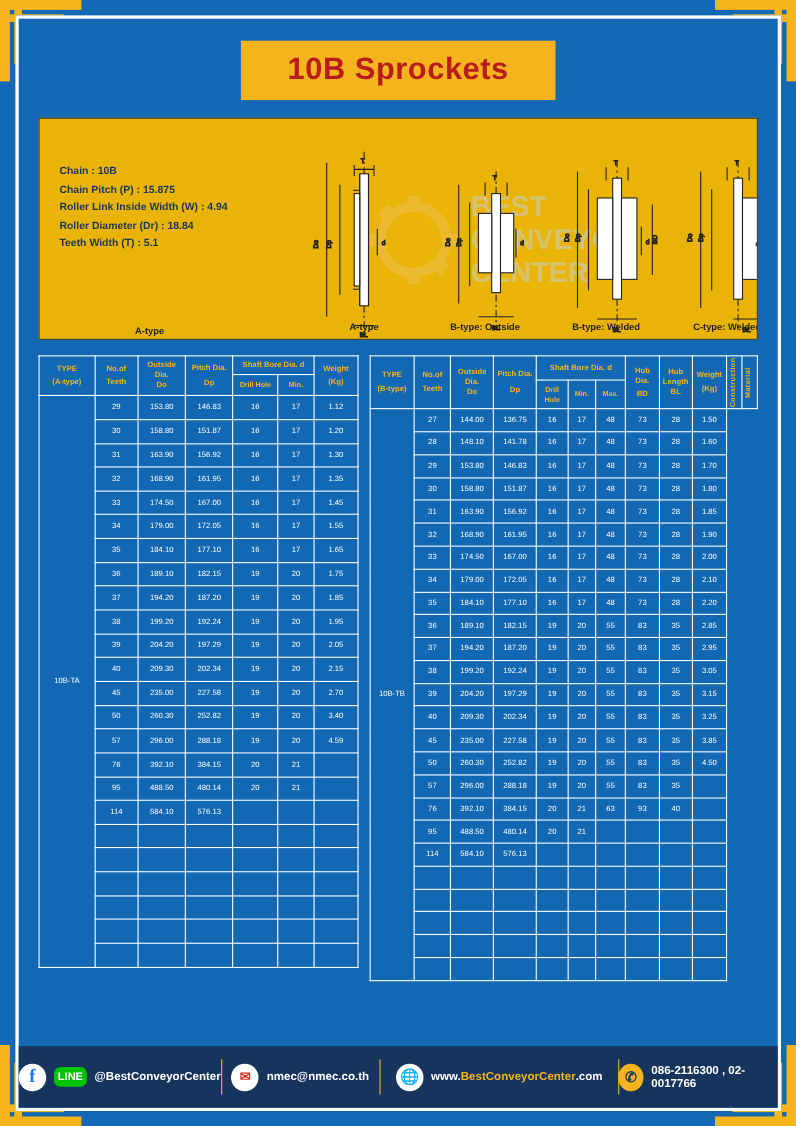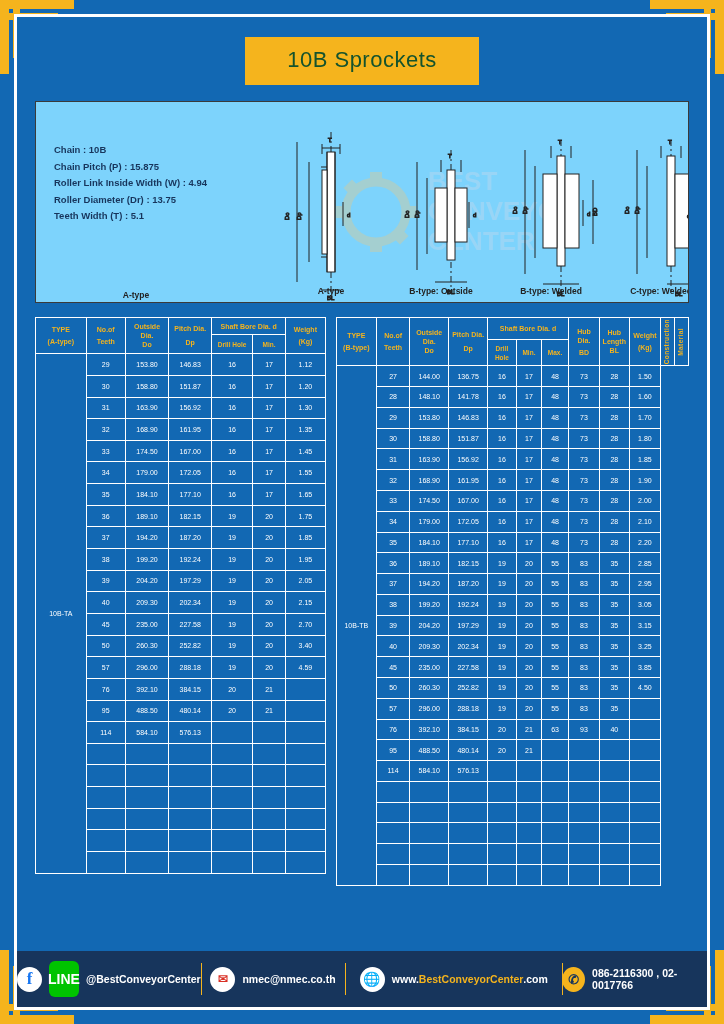--- a/index.html
+++ b/index.html
@@ -29,27 +29,27 @@
 
   
   .title-wrap { text-align:center; padding-top:20px; }
   .title-box {
     display:inline-block;
     background:#f5b41d;
     padding:10px 42px 12px 42px;
     border:none;
   }
   .title-box .t {
-    font-size:22px; font-weight:normal; color:#14532d; letter-spacing:0.5px;
+    font-size:28px; font-weight:bold; color:#b91c1c; letter-spacing:0.5px;
   }
 
   
   .panel {
     margin:16px 18px 0 18px;
-    background:#7dd3fc;
+    background:#eab308;
     border:1px solid #3a3a3a;
     height:202px;
     position:relative;
     overflow:hidden;
   }
   .specs {
     position:absolute; left:18px; top:40px;
     font-size:9.5px; font-weight:bold; color:#17355c; line-height:16.5px;
   }
   .diagrams { position:absolute; left:240px; top:8px; right:6px; bottom:0; }
@@ -93,21 +93,21 @@
     content:""; position:absolute; left:0; top:12px; bottom:12px; width:1px; background:#f5b41d;
   }
   .fsec .txt { color:#ffffff; font-size:10.5px; font-weight:bold; }
   .fsec .txt b { color:#f5b41d; }
   .cicon {
     width:25px; height:25px; border-radius:50%;
     display:flex; align-items:center; justify-content:center;
     font-size:13px; color:#17355c; font-weight:bold;
   }
   .c-fb { background:#ffffff; color:#1877f2; font-family:"Liberation Serif", serif; font-size:17px;}
-  .c-line { background:#00c300; color:#ffffff; font-size:14px; border-radius:6px; width:30px; height:36px;}
+  .c-line { background:#00c300; color:#ffffff; font-size:10px; border-radius:6px; width:30px; height:18px;}
   .c-mail { background:#ffffff; color:#d93025; font-size:12px;}
   .c-globe { background:#ffffff; color:#1a73e8; font-size:14px;}
   .c-phone { background:#f5b41d; color:#17355c; font-size:13px;}
 </style>
 </head>
 <body>
 
 <div class="corner tl">
   <div class="bar" style="left:0;top:0;width:74px;height:9px;background:#f5b41d;"></div>
   <div class="bar" style="left:0;top:0;width:9px;height:74px;background:#f5b41d;"></div>
@@ -139,21 +139,21 @@
     <div class="title-box">
       <div class="t">10B Sprockets</div>
     </div>
   </div>
 
   <div class="panel">
     <div class="specs">
       <div>Chain  :  10B</div>
       <div>Chain Pitch (P)  :  15.875</div>
       <div>Roller Link Inside Width (W) : 4.94</div>
-      <div>Roller Diameter (Dr) : 13.75</div>
+      <div>Roller Diameter (Dr) : 18.84</div>
       <div>Teeth Width (T)  :  5.1</div>
     </div>
 
     <div style="position:absolute;left:296px;top:52px;opacity:.45;pointer-events:none;">
       <svg width="300" height="110" viewBox="0 0 300 110">
         <g fill="#f0c77a" opacity="0.75">
           <circle cx="44" cy="58" r="30" fill="none" stroke="#f0c77a" stroke-width="9"></circle>
           <rect x="38" y="18" width="12" height="12"></rect>
             <rect x="38" y="86" width="12" height="12"></rect>
           <rect x="4" y="52" width="12" height="12"></rect>

